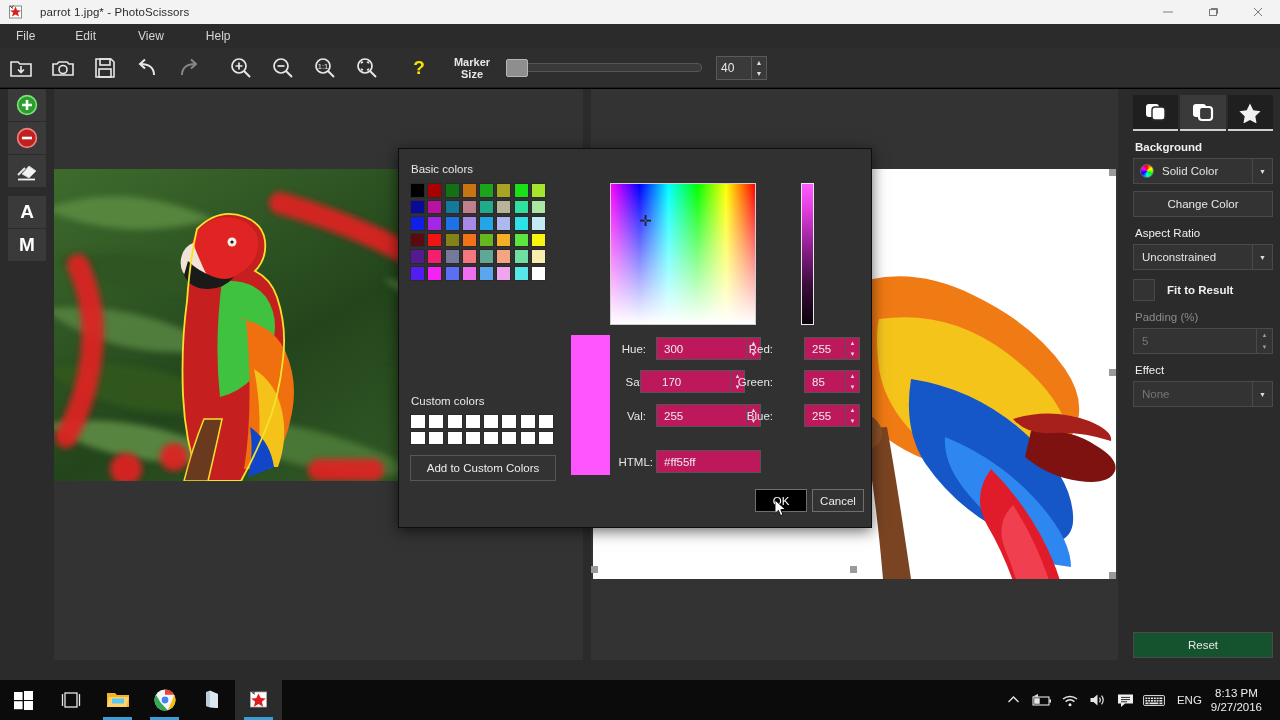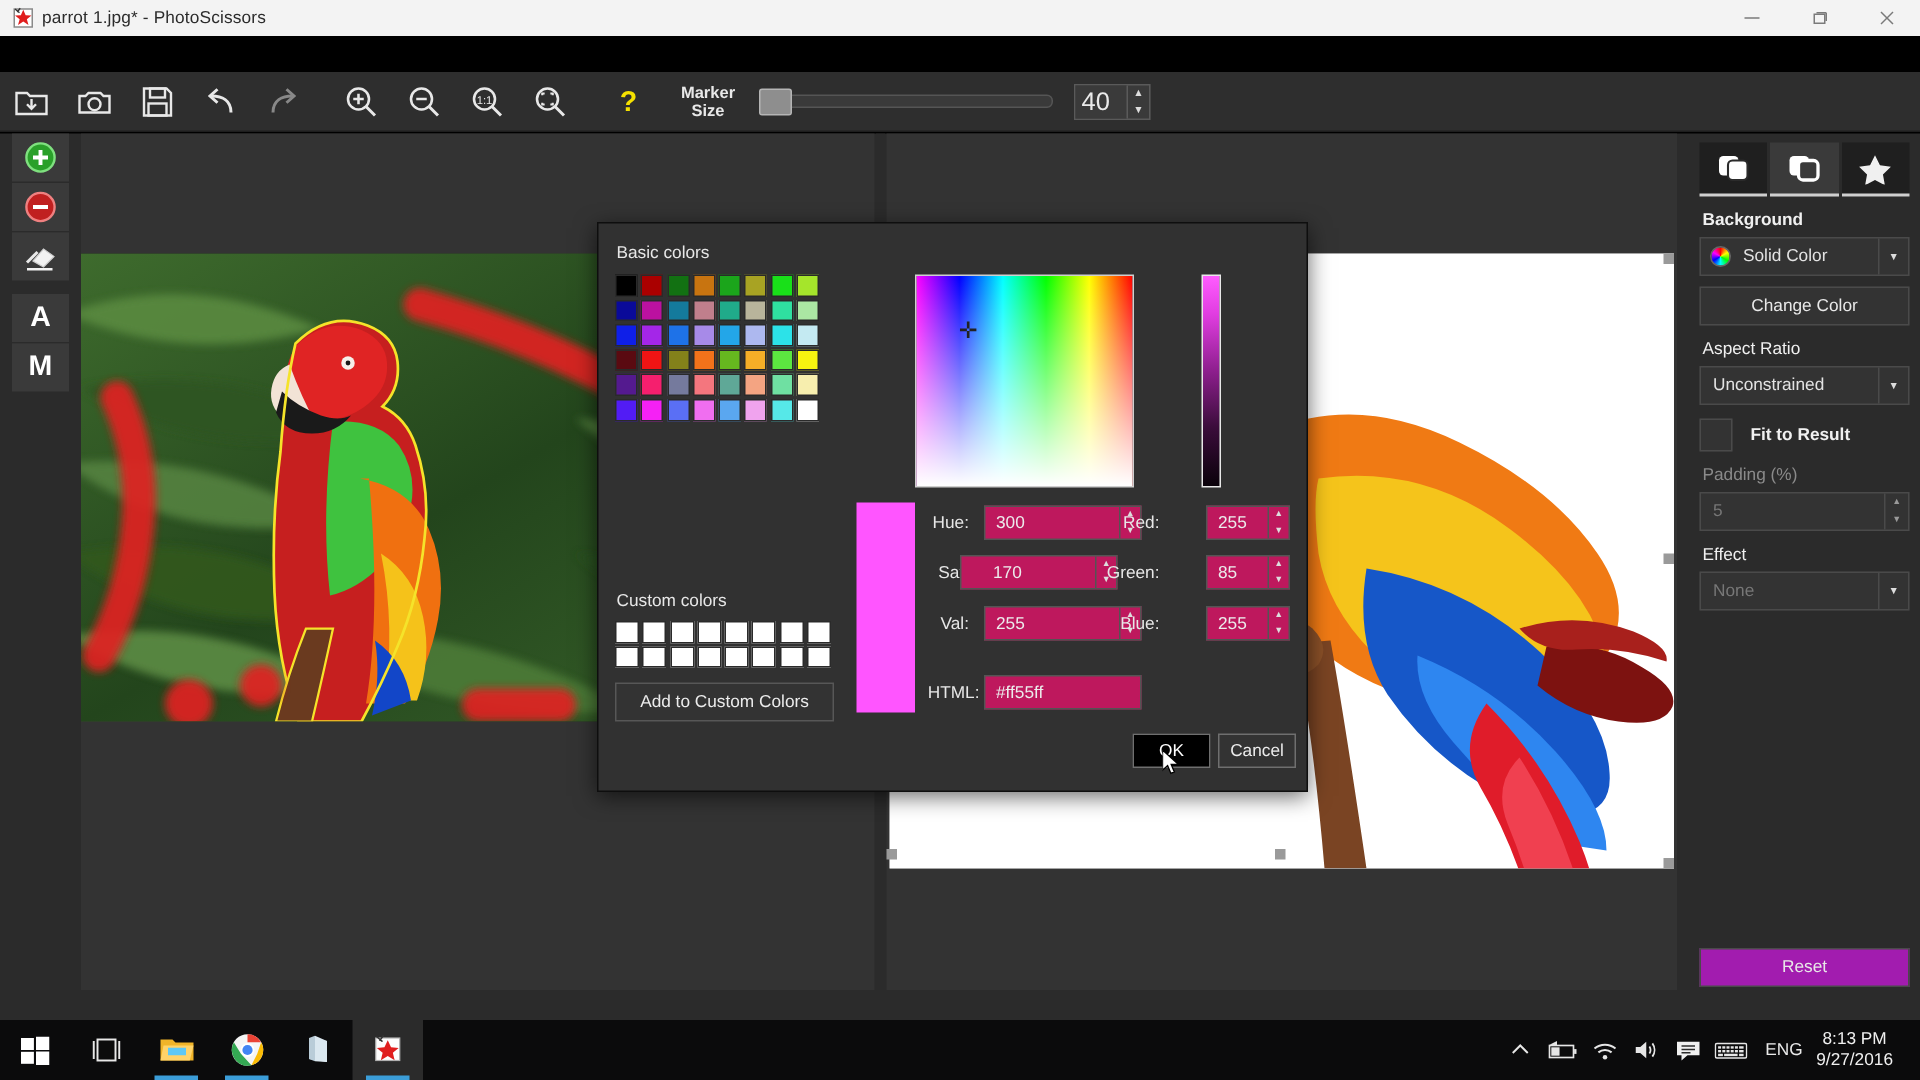--- a/index.html
+++ b/index.html
@@ -11,21 +11,21 @@
   }
   #app { position: relative; width: 1280px; height: 720px; }
 
   
   .titlebar {
     position: absolute; left: 0; top: 0; width: 1280px; height: 24px;
     background: #f3f3f3; display: flex; align-items: center;
   }
   .tb-icon { width: 16px; height: 16px; margin-left: 8px; position: relative; flex: 0 0 auto; }
   .tb-title {
-    margin-left: 4px; font-size: 11.5px; color: #2b2b2b; letter-spacing: 0.1px; text-align: right;
+    margin-left: 16px; font-size: 11.5px; color: #2b2b2b; letter-spacing: 0.1px; text-align: right;
   }
   .tb-buttons { position: absolute; right: 0; top: 0; height: 24px; display: flex; }
   .tb-btn { width: 45px; height: 24px; display: flex; align-items: center; justify-content: center; color: #7a7a7a; font-size: 12px; }
   .tb-btn svg { display:block; }
 
   
   .menubar {
     position: absolute; left: 0; top: 24px; width: 1280px; height: 24px;
     background: #2b2b2b; display: flex; align-items: center;
   }
@@ -51,21 +51,21 @@
     text-align: center; margin-left: 6px; margin-right: 8px; width: 52px;
   }
   .slider-wrap { position: relative; width: 196px; height: 18px; display:flex; align-items:center; }
   .slider-track { position:absolute; left: 16px; right:0; height: 9px; background: #3a3a3a; border:1px solid #555; border-radius:4px; }
   .slider-thumb { position:absolute; left: 0px; top: 0px; width: 22px; height: 18px; background:#8e8e8e; border:1px solid #b5b5b5; border-radius:2px; }
   .spin {
     margin-left: 14px; display: flex; height: 24px; border: 1px solid #5a5a5a; background: #3a3a3a;
   }
   .spin input, .spin .val {
     width: 34px; height: 22px; background: #3a3a3a; border: none; color: #eaeaea;
-    font-size: 17px; font-family: "Liberation Sans", sans-serif; padding-left: 4px;
+    font-size: 12px; font-family: "Liberation Sans", sans-serif; padding-left: 4px;
     display:flex; align-items:center;
   }
   .spin .arrows { width: 15px; border-left: 1px solid #5a5a5a; display:flex; flex-direction:column; }
   .spin .arrows div { flex:1; display:flex; align-items:center; justify-content:center; color:#ddd; font-size:7px; line-height:7px;}
 
   
   .leftrail {
     position: absolute; left: 0; top: 89px; width: 54px; height: 631px;
     background: #2b2b2b;
   }
@@ -131,21 +131,21 @@
   .checkbox { width: 22px; height: 22px; background:#333; border:1px solid #4a4a4a; }
   .checkrow .lbl { color:#f0f0f0; font-size:11.5px; font-weight:bold; margin-left: 12px; }
   .spin2 {
     height: 26px; background:#333; border:1px solid #4a4a4a; display:flex; align-items:center;
     color:#777; font-size:11.5px; position:relative;
   }
   .spin2 .v { padding-left:8px; }
   .spin2 .ar { position:absolute; right:0; top:0; bottom:0; width:16px; border-left:1px solid #4a4a4a; display:flex; flex-direction:column; }
   .spin2 .ar div { flex:1; display:flex; align-items:center; justify-content:center; color:#999; font-size:6px; }
   .reset-btn {
-    position:absolute; left:7px; right:7px; bottom: 62px; height: 26px; background:#a21caf;
+    position:absolute; left:7px; right:7px; bottom: 62px; height: 26px; background:#14532d;
     border:1px solid #4a4a4a; display:flex; align-items:center; justify-content:center;
     color:#e8e8e8; font-size:11.5px;
   }
 
   
   .dialog {
     position:absolute; left:398px; top:148px; width: 474px; height: 380px;
     background: #313131; border: 1px solid #0e0e0e; box-shadow: 0 3px 14px rgba(0,0,0,.6);
   }
   .dlg-title {
@@ -250,20 +250,26 @@
       </div>
       <div class="tb-btn">
         <svg width="12" height="12" viewBox="0 0 12 12">
           <line x1="2" y1="2" x2="10" y2="10" stroke="#7a7a7a" stroke-width="1"></line>
           <line x1="10" y1="2" x2="2" y2="10" stroke="#7a7a7a" stroke-width="1"></line>
         </svg>
       </div>
     </div>
   </div>
 
+  <div class="menubar">
+    <div class="menu-item">File</div>
+    <div class="menu-item">Edit</div>
+    <div class="menu-item">View</div>
+    <div class="menu-item">Help</div>
+  </div>
 
   <div class="toolbar">
     <div class="tbtn">
       <svg width="24" height="24" viewBox="0 0 24 24">
         <path d="M2 6 h7 l2 2 h11 v12 H2 Z" fill="none" stroke="#e8e8e8" stroke-width="1.6"></path>
         <path d="M12 10 v6 M9 13.5 l3 3 l3 -3" stroke="#e8e8e8" stroke-width="1.6" fill="none"></path>
       </svg>
     </div>
     <div class="tbtn">
       <svg width="24" height="24" viewBox="0 0 24 24">

